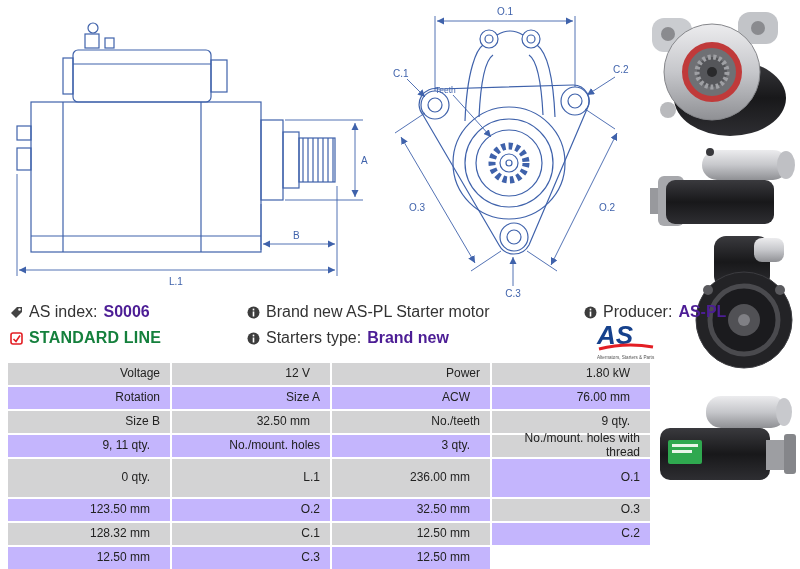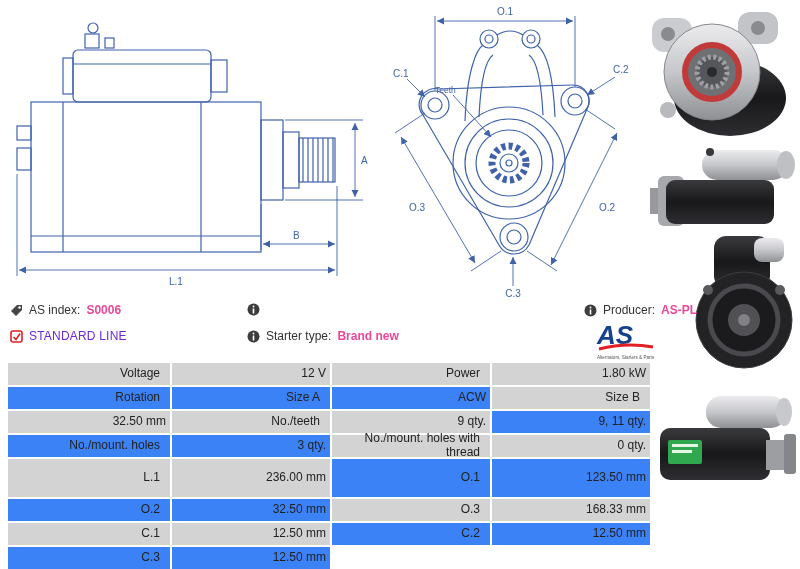--- a/index.html
+++ b/index.html
@@ -1,36 +1,36 @@
 <!DOCTYPE html>
 <html><head>
 <meta charset="utf-8">
 <style>
   html,body{margin:0;padding:0;background:#fff;}
   #screen{position:relative;width:800px;height:569px;background:#fff;overflow:hidden;
           font-family:"Liberation Sans",sans-serif;color:#222;}
   .abs{position:absolute;}
 
   
-  .info-item{position:absolute;display:flex;align-items:center;gap:6px;font-size:12px;color:#333;white-space:nowrap;}
-  .info-item .val{font-weight:bold;color:#ec4899;}
-  .badge-red{color:#6d28d9;font-weight:normal;letter-spacing:.2px;text-align:right;}
+  .info-item{position:absolute;display:flex;align-items:center;gap:6px;font-size:16px;color:#333;white-space:nowrap;}
+  .info-item .val{font-weight:bold;color:#4c1d95;}
+  .badge-red{color:#15803d;font-weight:bold;letter-spacing:.2px;text-align:right;}
   .icn{display:inline-block;line-height:0;}
 
   
   .spec-table{position:absolute;left:8px;top:363px;width:544px;
               display:grid;grid-template-columns:162px 158px 158px 158px;
               grid-template-rows:22px 22px 22px 22px 38px 22px 22px 22px;
               gap:2px;background:#fff;}
   .cell{display:flex;align-items:center;justify-content:flex-end;font-size:12px;color:#222;
         text-align:right;line-height:1.15;}
   .lc{padding-right:10px;}
-  .vc{padding-right:4px;}
+  .vc{padding-right:20px;}
   .rA{background:#d3d3d4;}
-  .rB{background:#3b82f6;}
+  .rB{background:#c4b5fd;}
 
   
   svg text{font-family:"Liberation Sans",sans-serif;}
   .dimtxt{fill:#3f62ab;font-size:10px;}
 
   .photo{position:absolute;}
 </style>
 </head>
 <body>
 
@@ -261,31 +261,32 @@
   </div>
 
   <div class="info-item" style="left:247px;top:303px">
     <span class="icn">
       <svg width="13" height="13" viewBox="0 0 13 13">
           <circle cx="6.5" cy="6.5" r="6" fill="#3c3c3c"></circle>
           <rect x="5.7" y="5.5" width="1.6" height="5" fill="#fff"></rect>
           <rect x="5.7" y="2.6" width="1.6" height="1.8" fill="#fff"></rect>
         </svg>
     </span>
+    <span>Brand new AS-PL Starter motor</span>
   </div>
 
   <div class="info-item" style="left:247px;top:329px">
     <span class="icn">
       <svg width="13" height="13" viewBox="0 0 13 13">
           <circle cx="6.5" cy="6.5" r="6" fill="#3c3c3c"></circle>
           <rect x="5.7" y="5.5" width="1.6" height="5" fill="#fff"></rect>
           <rect x="5.7" y="2.6" width="1.6" height="1.8" fill="#fff"></rect>
         </svg>
     </span>
-    <span>Starter type:</span>
+    <span>Starters type:</span>
     <span class="val">Brand new</span>
   </div>
 
   <div class="info-item" style="left:584px;top:303px">
     <span class="icn">
       <svg width="13" height="13" viewBox="0 0 13 13">
           <circle cx="6.5" cy="6.5" r="6" fill="#3c3c3c"></circle>
           <rect x="5.7" y="5.5" width="1.6" height="5" fill="#fff"></rect>
           <rect x="5.7" y="2.6" width="1.6" height="1.8" fill="#fff"></rect>
         </svg>
@@ -302,20 +303,21 @@
 
   <div class="spec-table">
     <div class="cell lc rA">Voltage</div>
     <div class="cell vc rA">12 V</div>
     <div class="cell lc rA">Power</div>
     <div class="cell vc rA">1.80 kW</div>
 
     <div class="cell lc rB">Rotation</div>
     <div class="cell lc rB">Size A</div>
     <div class="cell vc rB">ACW</div>
+    <div class="cell vc rB">76.00 mm</div>
 
     <div class="cell lc rA">Size B</div>
     <div class="cell vc rA">32.50 mm</div>
     <div class="cell lc rA">No./teeth</div>
     <div class="cell vc rA">9 qty.</div>
 
     <div class="cell vc rB">9, 11 qty.</div>
     <div class="cell lc rB">No./mount. holes</div>
     <div class="cell vc rB">3 qty.</div>
 
@@ -323,21 +325,21 @@
     <div class="cell vc rA">0 qty.</div>
     <div class="cell lc rA">L.1</div>
     <div class="cell vc rA">236.00 mm</div>
 
     <div class="cell lc rB">O.1</div>
     <div class="cell vc rB">123.50 mm</div>
     <div class="cell lc rB">O.2</div>
     <div class="cell vc rB">32.50 mm</div>
 
     <div class="cell lc rA">O.3</div>
-    <div class="cell vc rA">168.33 mm</div>
+    <div class="cell vc rA">128.32 mm</div>
     <div class="cell lc rA">C.1</div>
     <div class="cell vc rA">12.50 mm</div>
 
     <div class="cell lc rB">C.2</div>
     <div class="cell vc rB">12.50 mm</div>
     <div class="cell lc rB">C.3</div>
     <div class="cell vc rB">12.50 mm</div>
   </div>
 
 </div>

